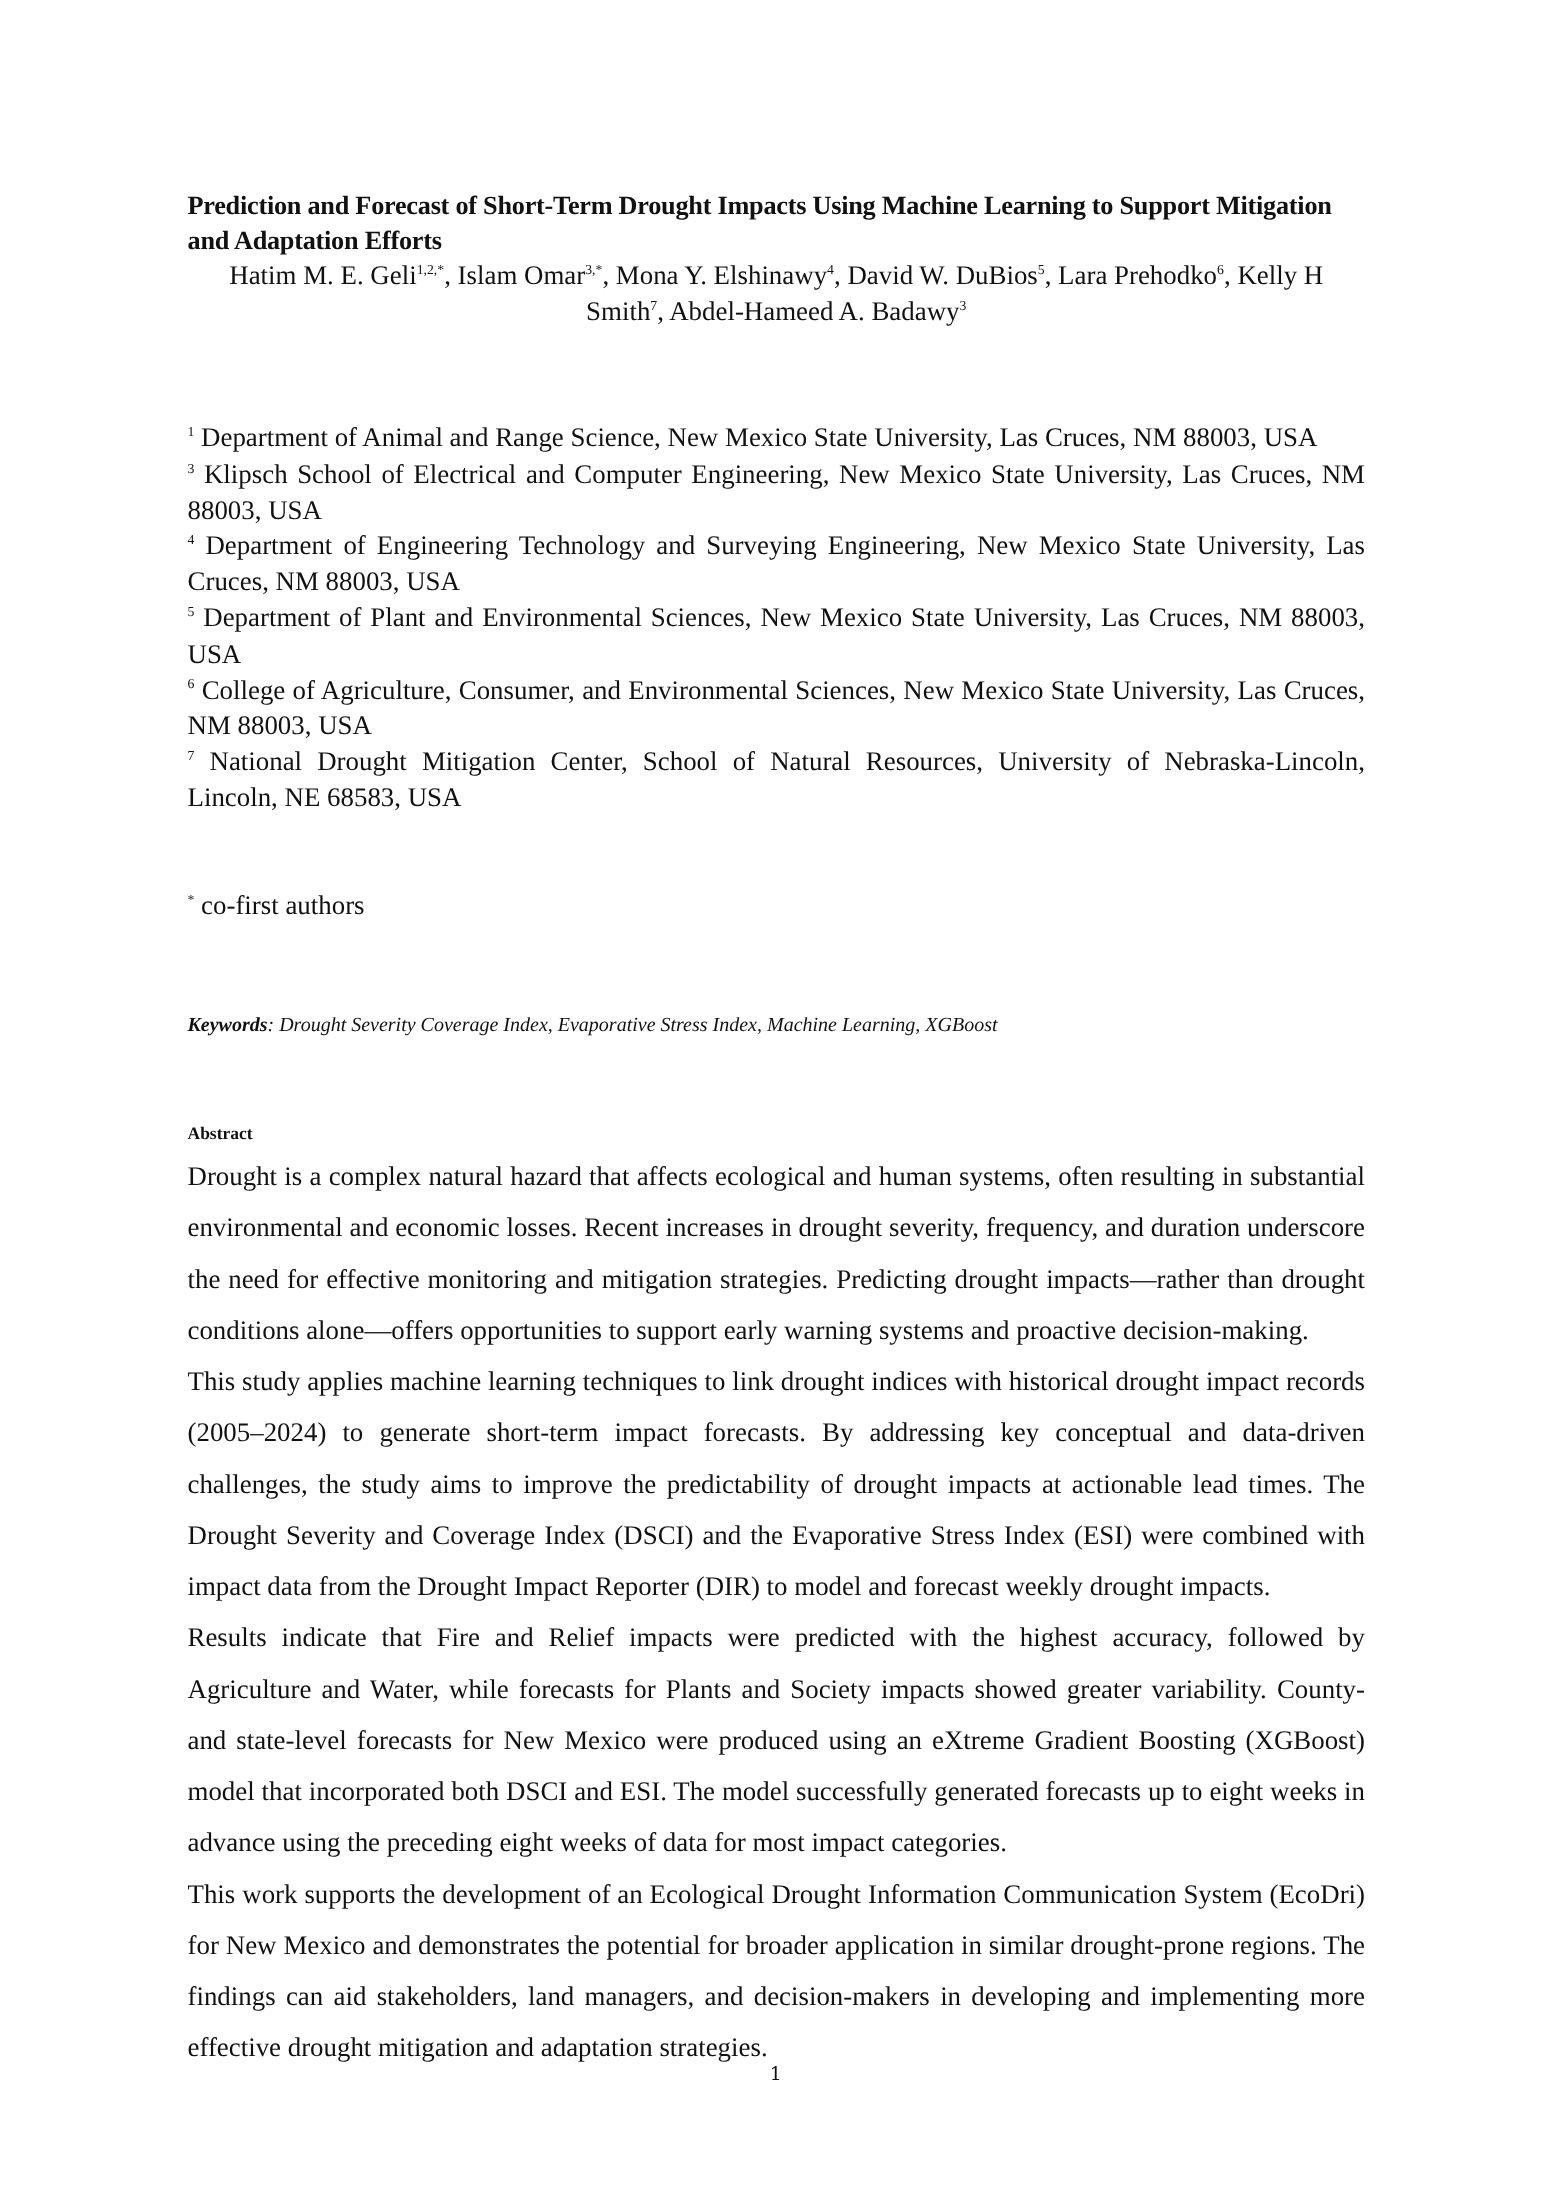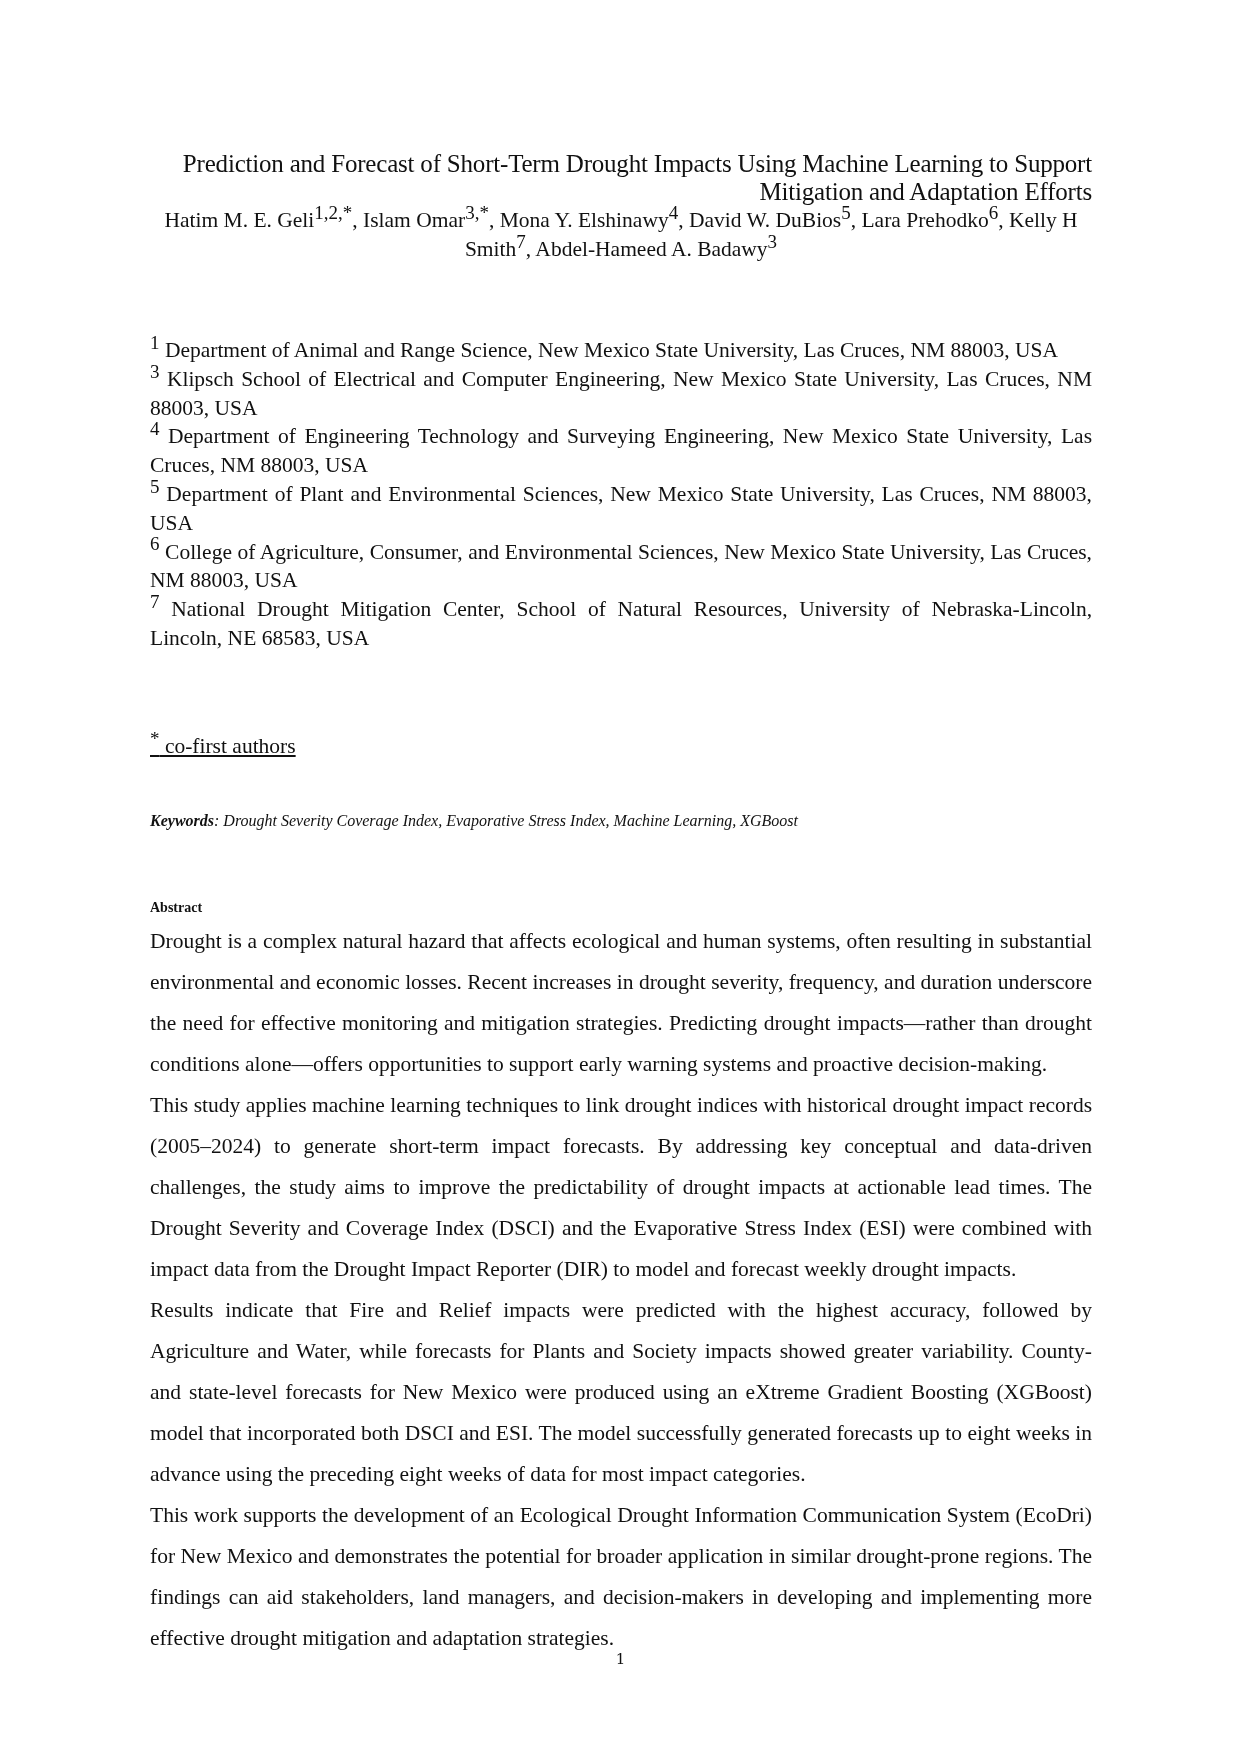--- a/index.html
+++ b/index.html
@@ -1,27 +1,27 @@
 <!DOCTYPE html>
 <html><head>
 <meta charset="utf-8">
 <style>
   html, body { margin: 0; padding: 0; background: #ffffff; }
   body { width: 1241px; height: 1755px; position: relative; overflow: hidden;
          font-family: "Liberation Serif", serif; color: #111; }
   .page { position: absolute; left: 150px; top: 0; width: 942px; }
-  .title { position: absolute; top: 150px; left: 0; width: 942px; text-align: right;
-           font-weight: normal; font-size: 25px; line-height: 28px; letter-spacing: -0.2px; }
+  .title { position: absolute; top: 150px; left: 0; width: 942px; text-align: left;
+           font-weight: bold; font-size: 21px; line-height: 28px; letter-spacing: -0.2px; }
   .authors { position: absolute; top: 206px; left: 0; width: 942px; text-align: center;
              font-size: 21.5px; line-height: 29px; }
-  sup { font-size: 19px; line-height: 0; vertical-align: super; margin-top: 24px; }
+  sup { font-size: 11px; line-height: 0; vertical-align: super; margin-top: 24px; }
   .affils { position: absolute; top: 336px; left: 0; width: 942px; font-size: 21.5px;
             line-height: 28.8px; text-align: justify; }
   .affil { text-align: justify; }
-  .note { position: absolute; top: 732px; left: 0; font-size: 21.5px; line-height: 29px; text-decoration: underline; }
+  .note { position: absolute; top: 710px; left: 0; font-size: 21.5px; line-height: 29px; }
   .keywords { position: absolute; top: 806px; left: 0; width: 942px; font-size: 16px; line-height: 29px; font-style: italic; }
   .kw-label { font-weight: bold; }
   .abstract-head { position: absolute; top: 893px; left: 0; font-size: 14px; font-weight: bold; line-height: 29px; }
   .abstract { position: absolute; top: 921px; left: 0; width: 942px; font-size: 21.5px; line-height: 41px; }
   .abstract p { margin: 0; text-align: justify; }
   .pagenum { position: absolute; top: 1650px; left: 0; width: 1241px; text-align: center;
              font-family: "DejaVu Serif", serif; font-size: 15px; }
 </style>
 </head>
 <body>

